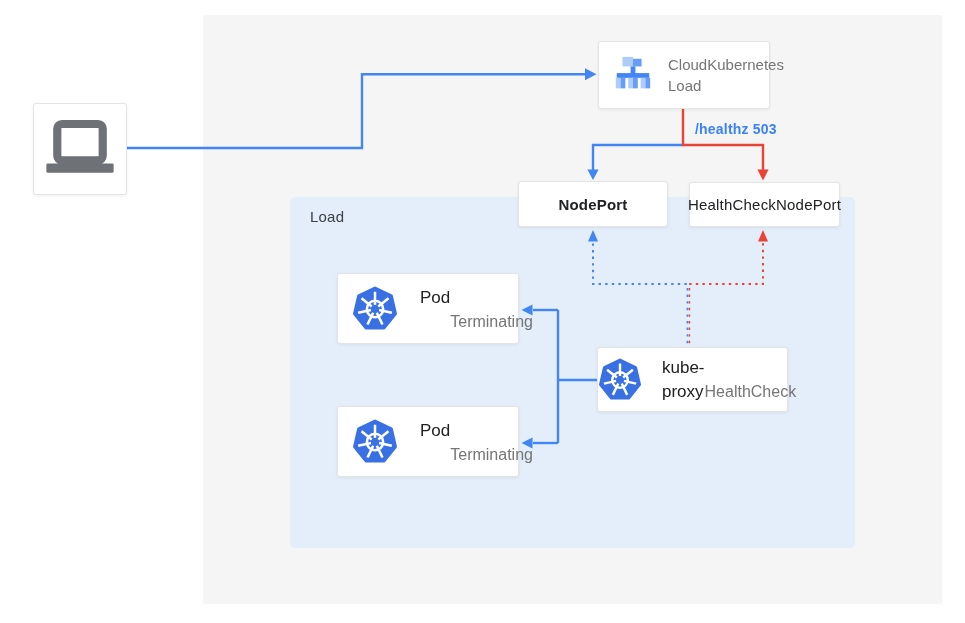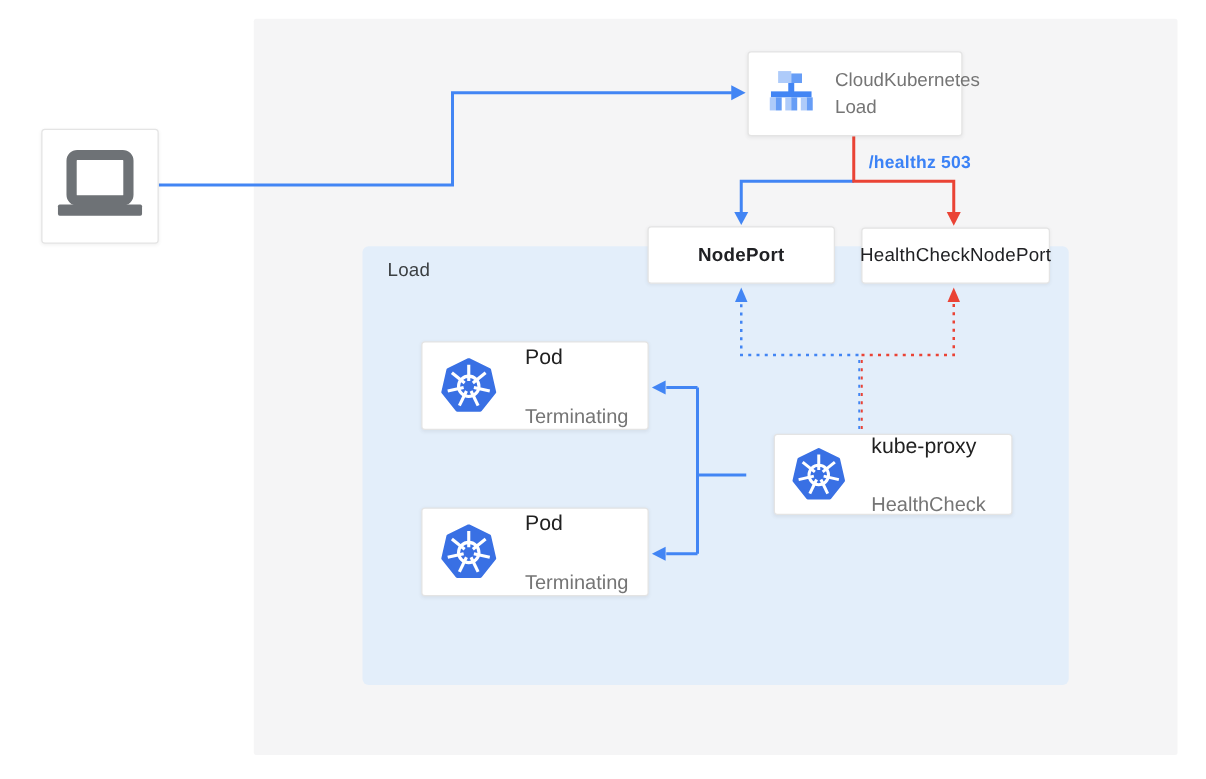--- a/index.html
+++ b/index.html
@@ -31,22 +31,22 @@
   #clb-card{left:598px;top:41px;width:172px;height:68px;padding-left:13px;gap:14px;}
   .clb-text{display:flex;flex-direction:row;color:#757575;font-size:15px;line-height:21px;}
   #nodeport-card{left:518px;top:181px;width:150px;height:46px;justify-content:center;
     font-weight:bold;font-size:15px;color:#202124;letter-spacing:.2px;}
   #healthcheck-card{left:689px;top:182px;width:151px;height:45px;flex-direction:row;
     justify-content:center;text-align:center;font-weight:normal;font-size:15px;
     line-height:19px;color:#202124;letter-spacing:.2px;}
   .pod-card{width:182px;height:71px;padding-left:14px;gap:22px;}
   #pod1{left:337px;top:273px;}
   #pod2{left:337px;top:406px;}
-  #kubeproxy-card{left:619px;top:347px;width:191px;height:65px;padding-left:13px;gap:20px;}
-  .node-text{display:flex;flex-direction:column;}
+  #kubeproxy-card{left:597px;top:347px;width:191px;height:65px;gap:20px;}
+  .node-text{display:flex;flex-direction:row;}
   .node-title{font-size:17px;color:#212121;line-height:24px;}
   .node-sub{font-size:16px;color:#757575;line-height:21px;margin-top:25px;}
   #route-label{
     position:absolute;left:695px;top:121px;
     font-size:14px;font-weight:bold;color:#3b82f6;letter-spacing:.2px;
   }
   .icon-box{flex:0 0 auto;display:flex;}
 </style>
 </head>
 <body>

